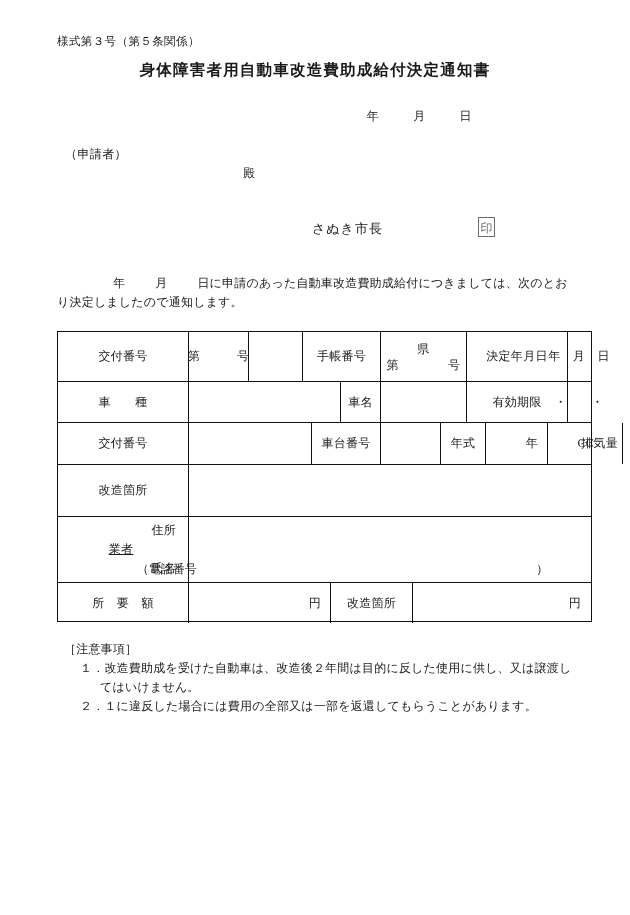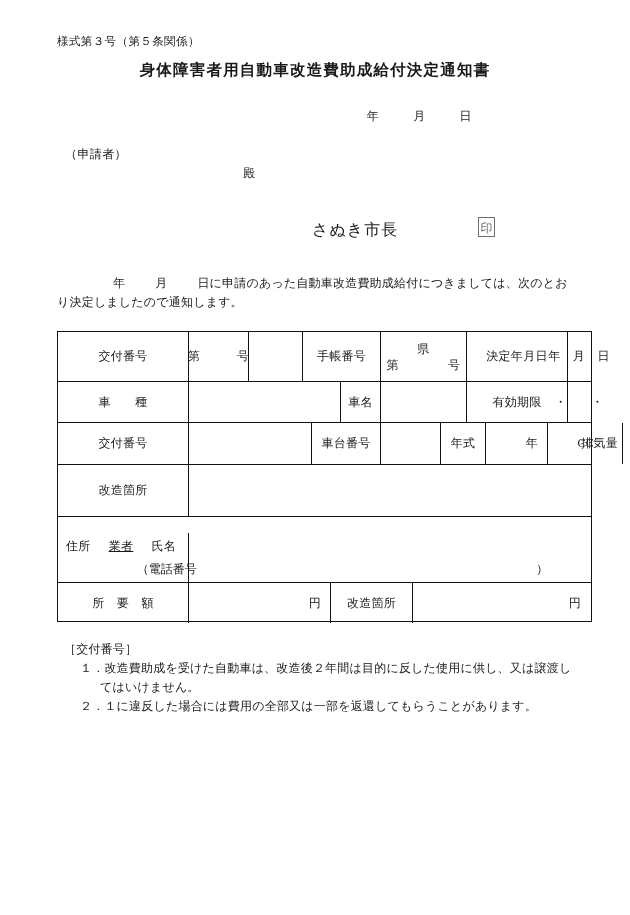--- a/index.html
+++ b/index.html
@@ -66,21 +66,21 @@
     position: absolute;
     left: 243px;
     top: 165px;
     font-size: 12px;
     white-space: nowrap;
   }
   .mayor {
     position: absolute;
     left: 312px;
     top: 220px;
-    font-size: 16px;
+    font-size: 13px;
     letter-spacing: 1px;
     white-space: nowrap;
   }
   .seal-box {
     position: absolute;
     left: 478px;
     top: 217px;
     width: 17px;
     height: 20px;
     border: 1px solid #6e6e6e;
@@ -140,27 +140,27 @@
   .cell.left  { justify-content: flex-start; padding-left: 10px; }
   .cell.two-line {
     flex-direction: column;
     justify-content: center;
     line-height: 16px;
   }
 
   
   .vendor-label {
     position: absolute;
-    top: 16px;
+    top: 0;
     height: 100%;
     box-sizing: border-box;
     border-right: 1px solid #111;
     font-size: 12px;
     display: flex;
-    flex-direction: row;
+    flex-direction: column;
     justify-content: space-between;
     padding: 5px 12px 5px 8px;
     letter-spacing: 0.3px;
   }
   .vendor-label .a { text-align: right; }
   .vendor-label .b { text-align: center; text-decoration: underline; }
   .vendor-label .c { text-align: right; }
 
   .tel-inline {
     position: absolute;
@@ -275,21 +275,21 @@
     <div class="row last" style="top:251px; height:40px;">
       <div class="cell vline" style="left:0; width:131px;">所　要　額</div>
       <div class="cell vline right" style="left:131px; width:142px;">円</div>
       <div class="cell vline" style="left:273px; width:82px;">改造箇所</div>
       <div class="cell right" style="left:355px; width:177px;">円</div>
     </div>
 
   </div>
 
   <div class="notes">
-    <div class="notes-title">［交付番号］</div>
+    <div class="notes-title">［注意事項］</div>
     <div class="note-item">
       <span>１．改造費助成を受けた自動車は、改造後２年間は目的に反した使用に供し、又は譲渡し</span>
       <span class="cont">てはいけません。</span>
     </div>
     <div class="note-item">２．１に違反した場合には費用の全部又は一部を返還してもらうことがあります。</div>
   </div>
 
 </div>
 
 </body></html>

